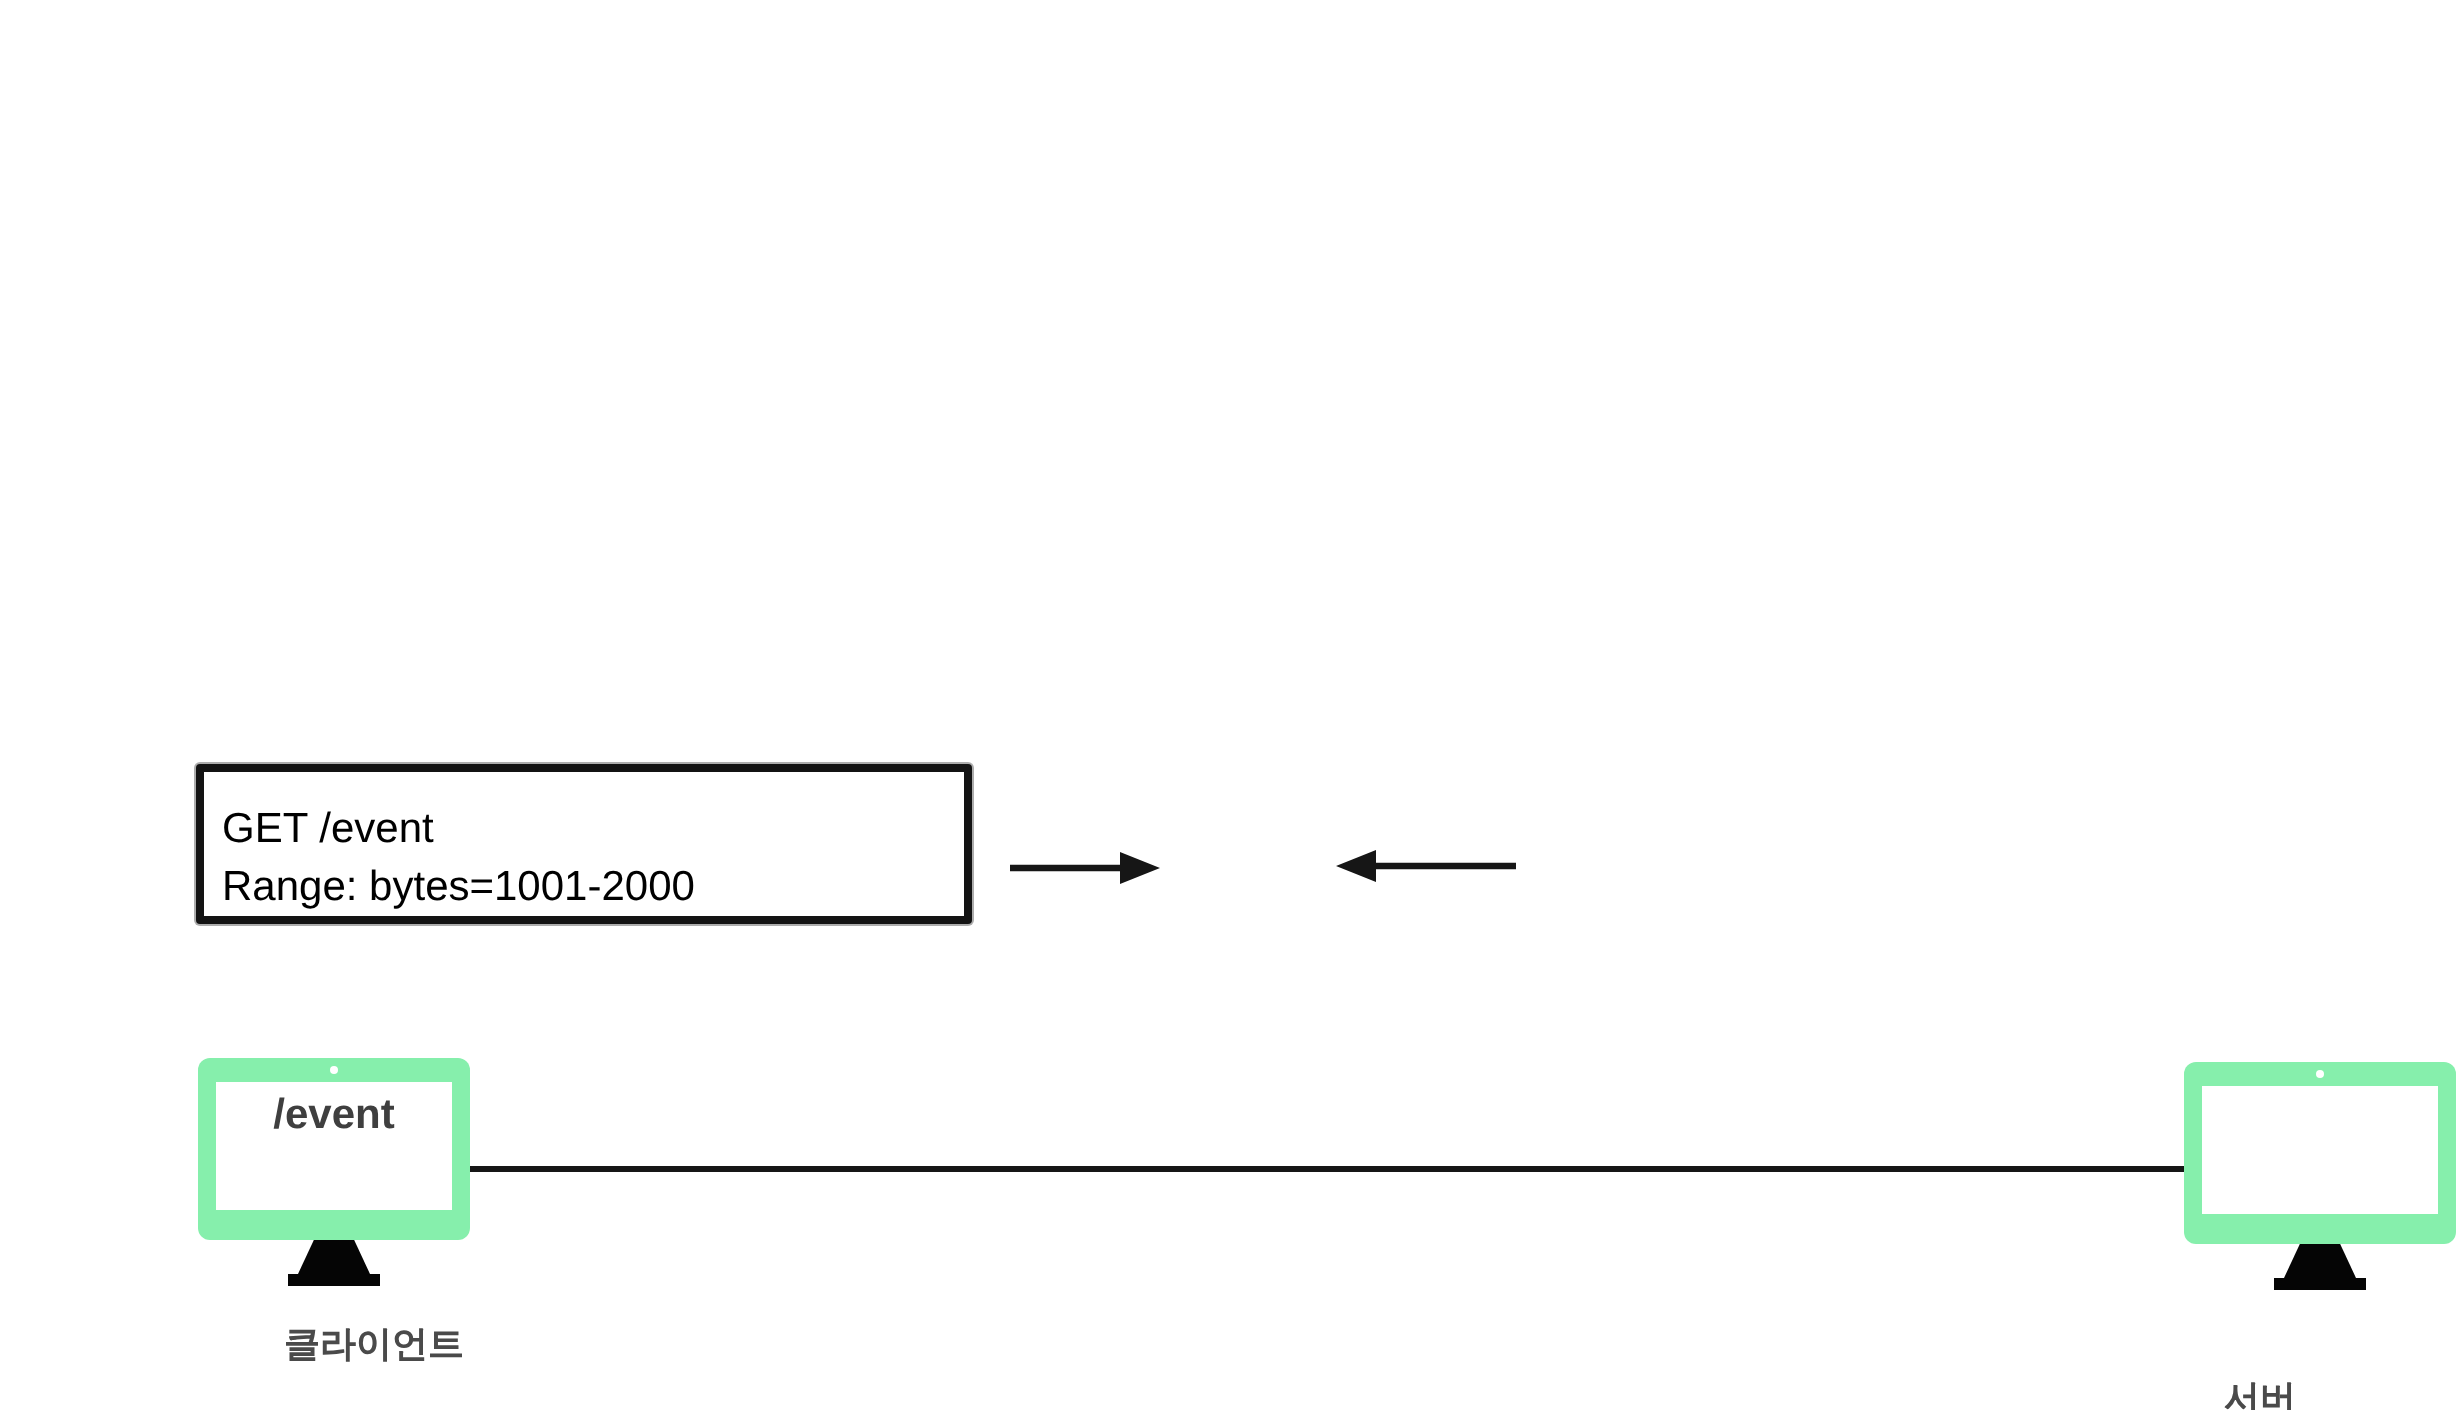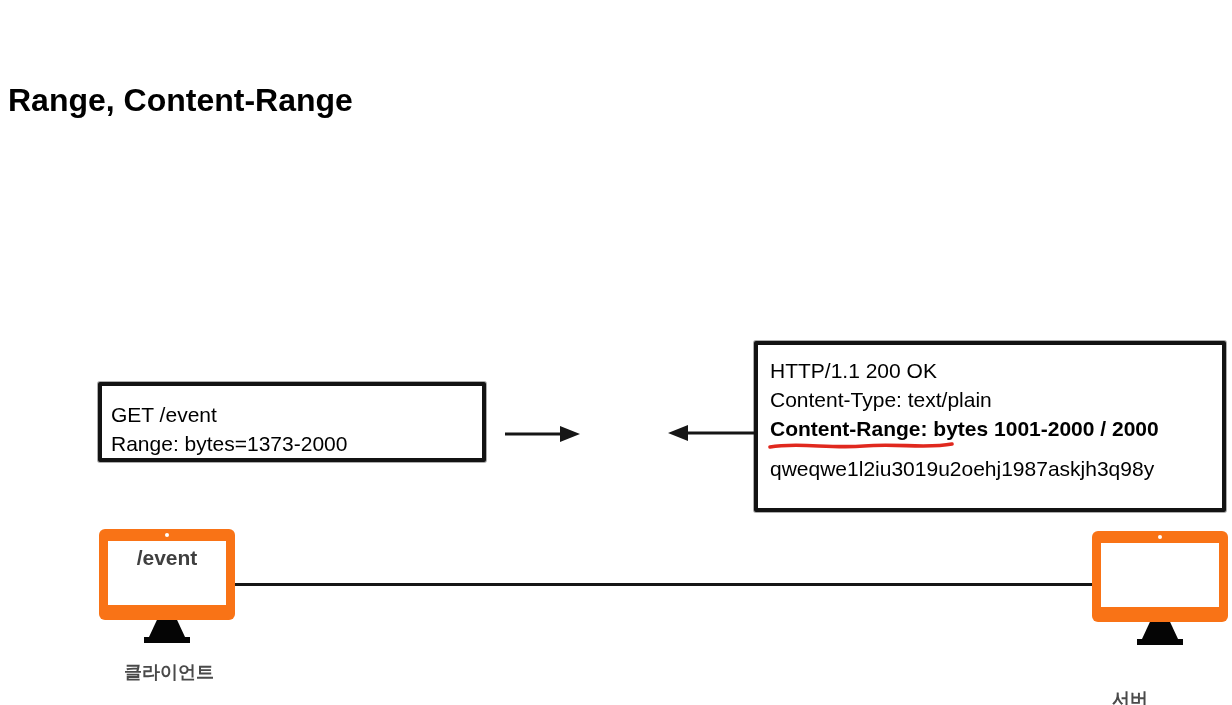--- a/index.html
+++ b/index.html
@@ -33,84 +33,69 @@
   .arrow { position:absolute; }
   
   .conn {
     position:absolute; left:233px; top:583px; width:861px; height:3px;
     background:#161616;
   }
   
   .monitor { position:absolute; width:136px; }
   .mframe {
     position:relative; width:136px; height:91px;
-    background:#f97316; border-radius:6px;
+    background:#86efac; border-radius:6px;
   }
   .mscreen {
     position:absolute; left:9px; top:12px; right:9px; bottom:15px;
     background:#fff; display:flex; align-items:flex-start; justify-content:center;
   }
   .mcam {
     position:absolute; top:4px; left:50%; transform:translateX(-50%);
     width:4px; height:4px; background:#fff; border-radius:50%;
   }
   .mneck {
     width:36px; height:17px; background:#050505; margin:0 auto;
     clip-path:polygon(22% 0,78% 0,100% 100%,0 100%);
   }
   .mbase { width:46px; height:6px; background:#050505; margin:0 auto; }
   .screen-label {
     font-size:21px; font-weight:700; color:#3f3f3f; margin-top:5px;
   }
   .caption {
     position:absolute; font-size:18px; font-weight:700; color:#4a4a4a;
   }
-  .caption-client { left:124px; top:660px; }
+  .caption-client { left:142px; top:660px; }
   .caption-server { left:1112px; top:671px;margin-top:16px; }
 </style>
 </head>
 <body>
 
 <div class="canvas">
 
-  <div class="subtitle">Range, Content-Range</div>
 
   <div class="msgbox req-box">
     <div>GET /event</div>
-    <div>Range: bytes=1373-2000</div>
+    <div>Range: bytes=1001-2000</div>
   </div>
 
   <span class="arrow" style="left:504px; top:424px;">
     <svg width="78" height="20" viewBox="0 0 78 20">
       <line x1="1" y1="10" x2="60" y2="10" stroke="#161616" stroke-width="3.2"></line>
       <polygon points="56,2 76,10 56,18" fill="#161616"></polygon>
     </svg>
   </span>
 
   <span class="arrow" style="left:666px; top:423px;">
     <svg width="94" height="20" viewBox="0 0 94 20">
       <line x1="92" y1="10" x2="20" y2="10" stroke="#161616" stroke-width="3.2"></line>
       <polygon points="22,2 2,10 22,18" fill="#161616"></polygon>
     </svg>
   </span>
 
-  <div class="msgbox res-box">
-    <div>HTTP/1.1 200 OK</div>
-    <div>Content-Type: text/plain</div>
-    <div class="res-line-bold">
-      <span class="hl">
-        <span>Content-Range</span>
-        <svg width="188" height="13" viewBox="0 0 188 13">
-          <path d="M2,8 C30,3 62,10 96,7 C128,4 158,10 184,5" fill="none" stroke="#e0281e" stroke-width="3.6" stroke-linecap="round"></path>
-        </svg>
-      </span><span>: bytes 1001-2000 / 2000</span>
-    </div>
-    <div class="res-gap"></div>
-    <div>qweqwe1l2iu3019u2oehj1987askjh3q98y</div>
-  </div>
 
   <div class="conn"></div>
 
   <div class="monitor" style="left:99px; top:529px;">
     <div class="mframe">
       <span class="mcam"></span>
       <div class="mscreen">
         <span class="screen-label">/event</span>
       </div>
     </div>

